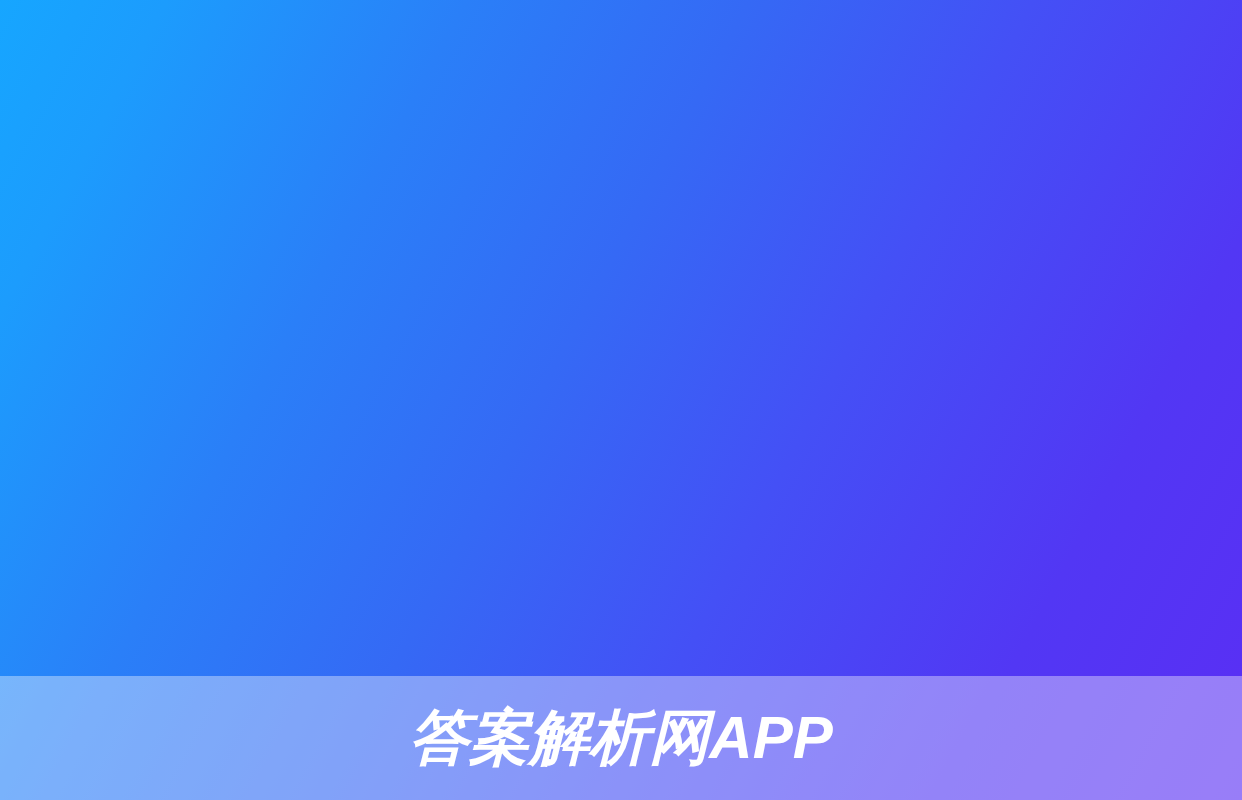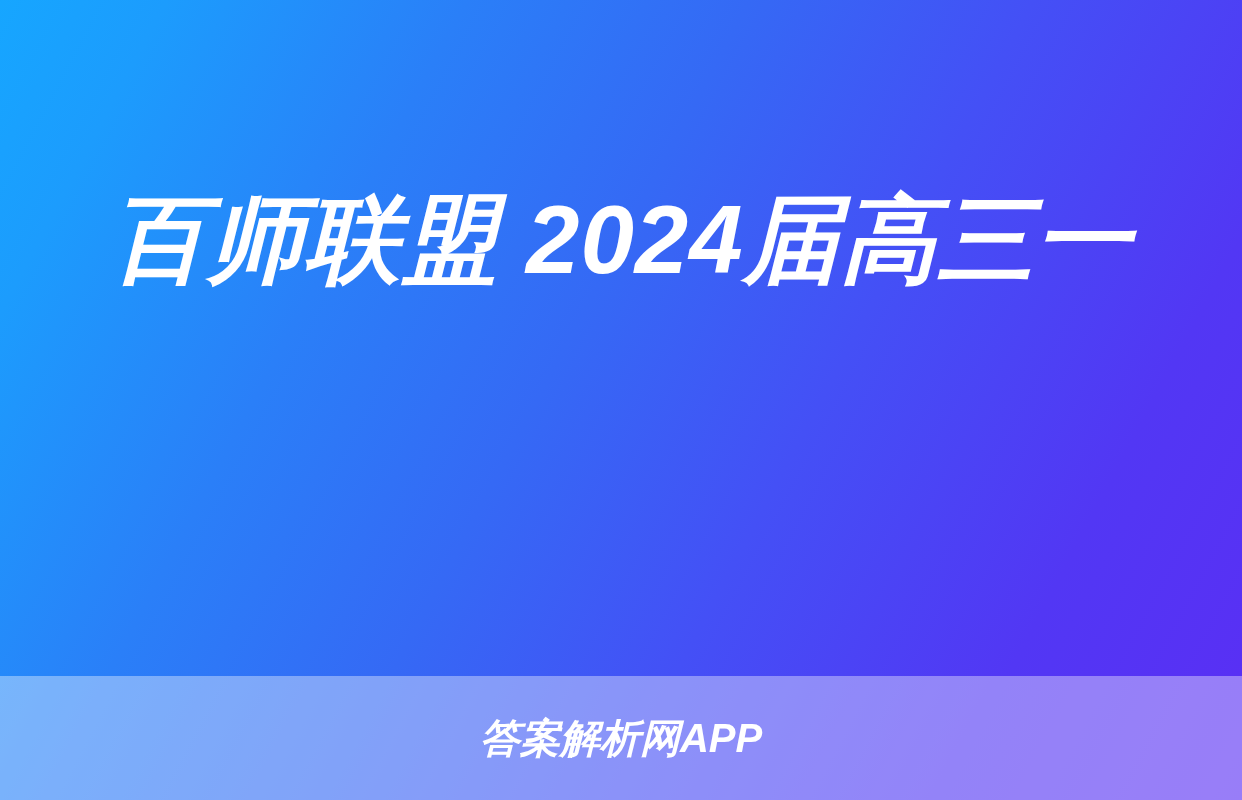--- a/index.html
+++ b/index.html
@@ -56,34 +56,33 @@
     top: 676px;
     height: 124px;
     background: rgba(255, 255, 255, 0.38);
     display: flex;
     align-items: center;
     justify-content: center;
   }
 
   .footer-text {
     color: #ffffff;
-    font-size: 40px;
+    font-size: 60px;
     line-height: 48px;
     font-weight: 700;
     font-style: italic;
     letter-spacing: 0px;
     white-space: nowrap;
   }
 </style>
 </head>
 <body>
 
 <div class="cover">
 
   <div class="title-block">
-    <span class="title-line">百师联盟 2024届高三一</span>
   </div>
 
   <div class="footer-band">
     <span class="footer-text">答案解析网APP</span>
   </div>
 
 </div>
 
 </body></html>

